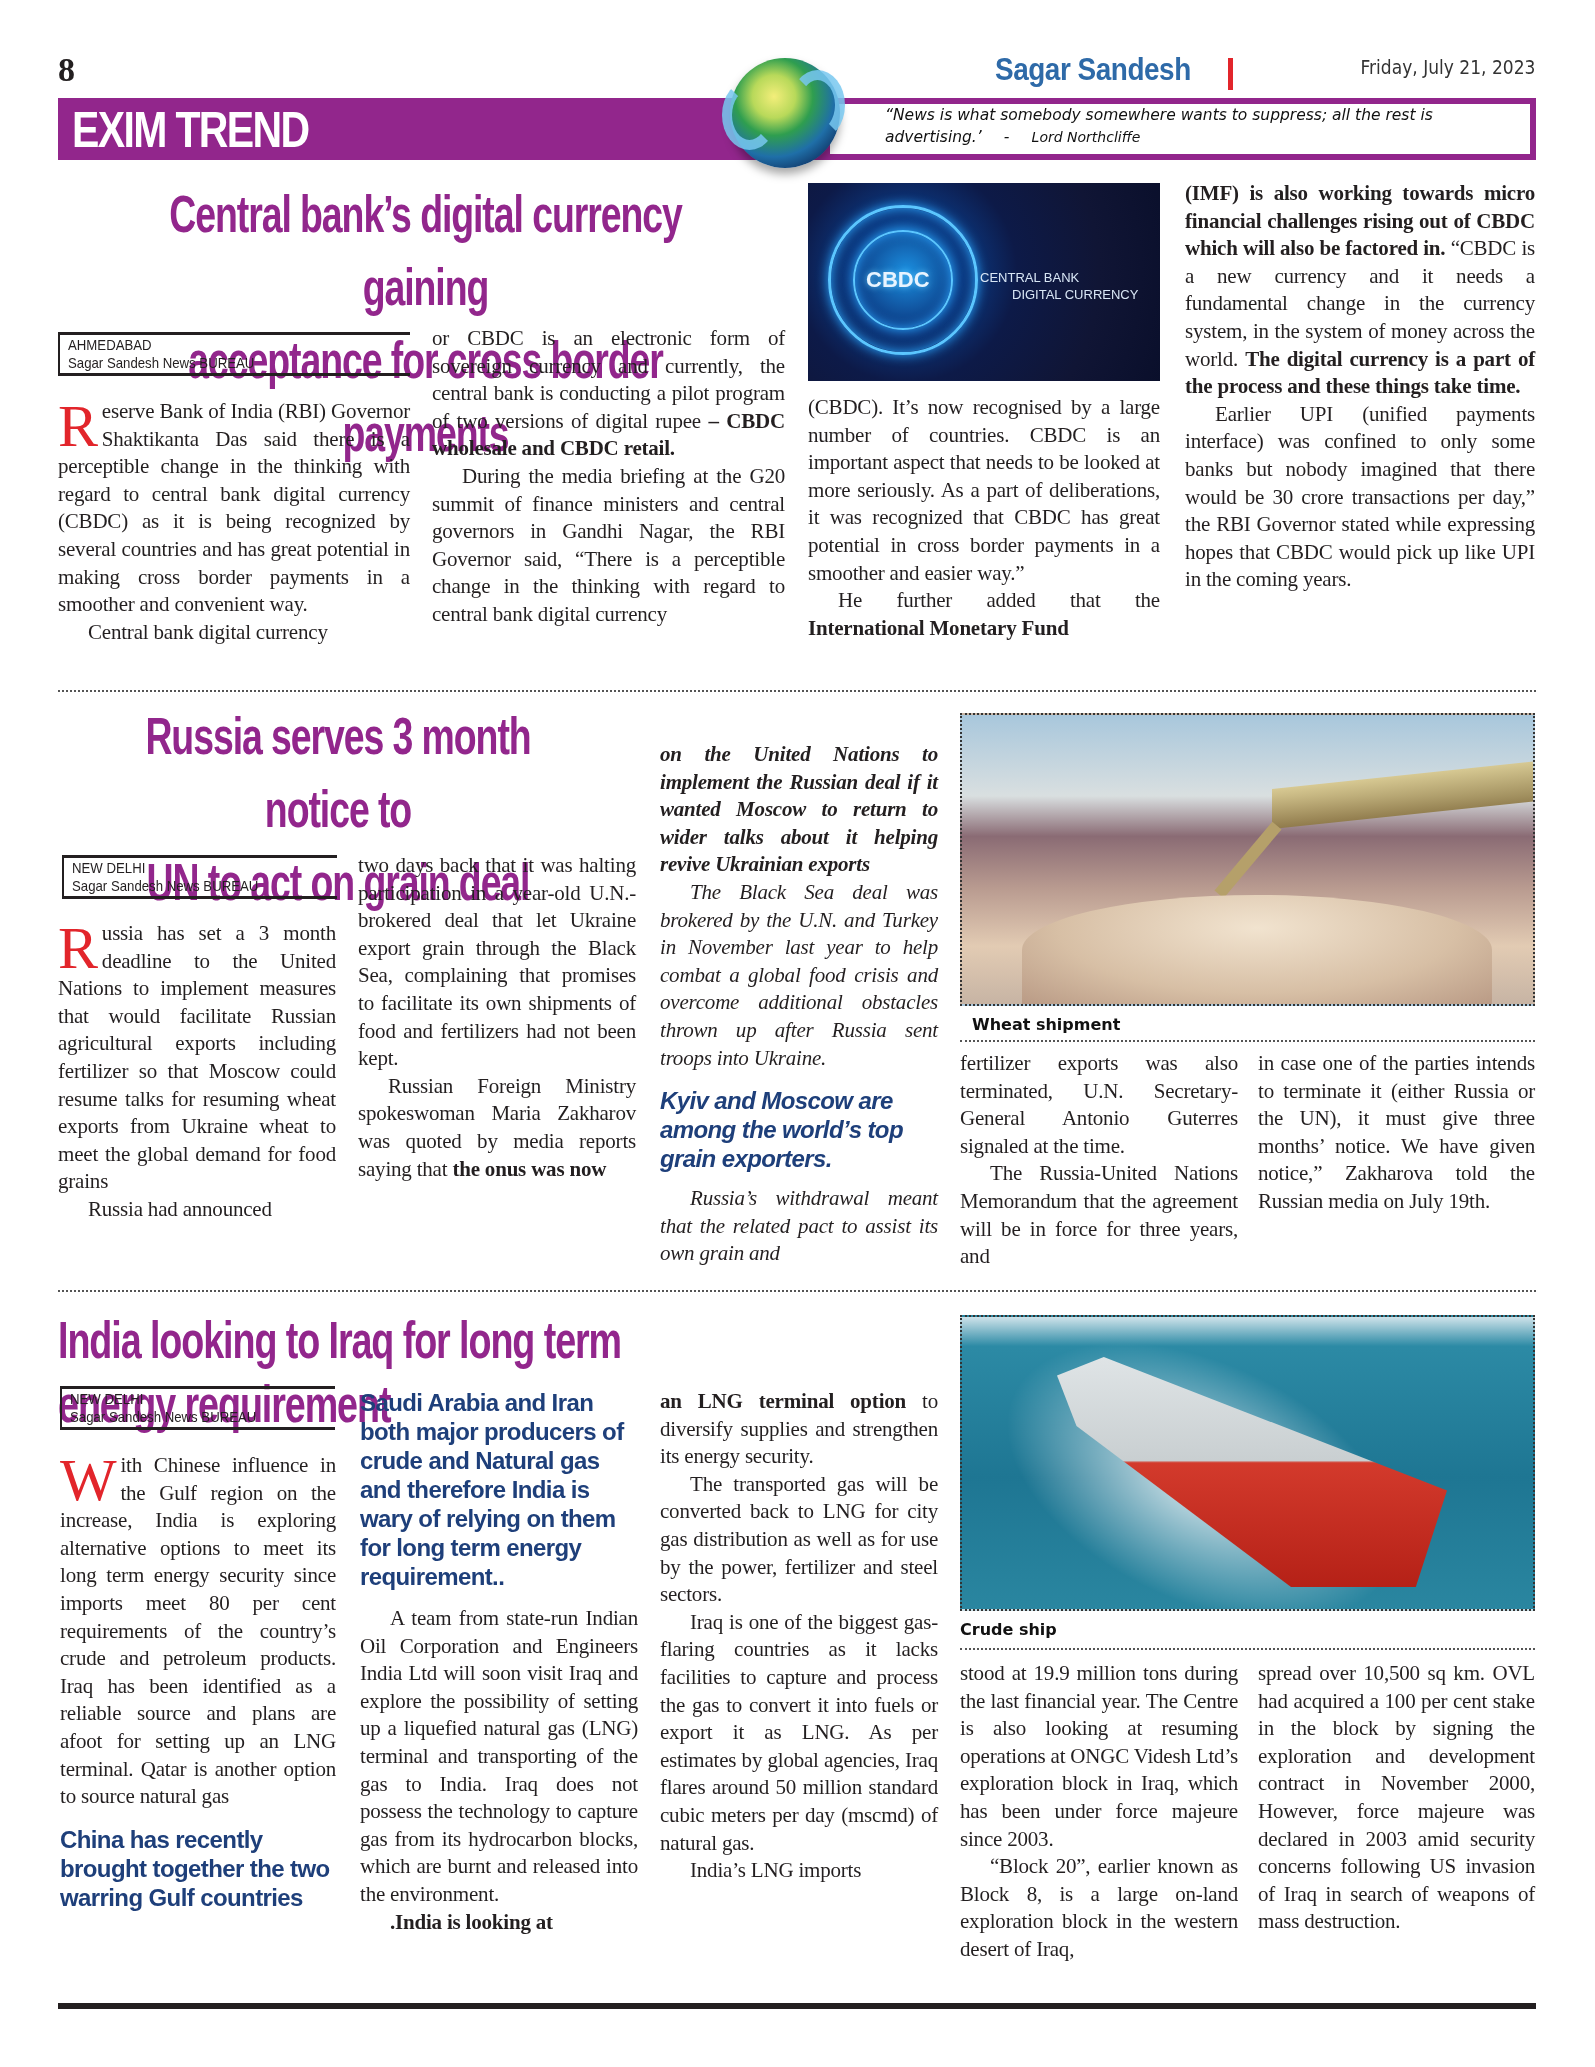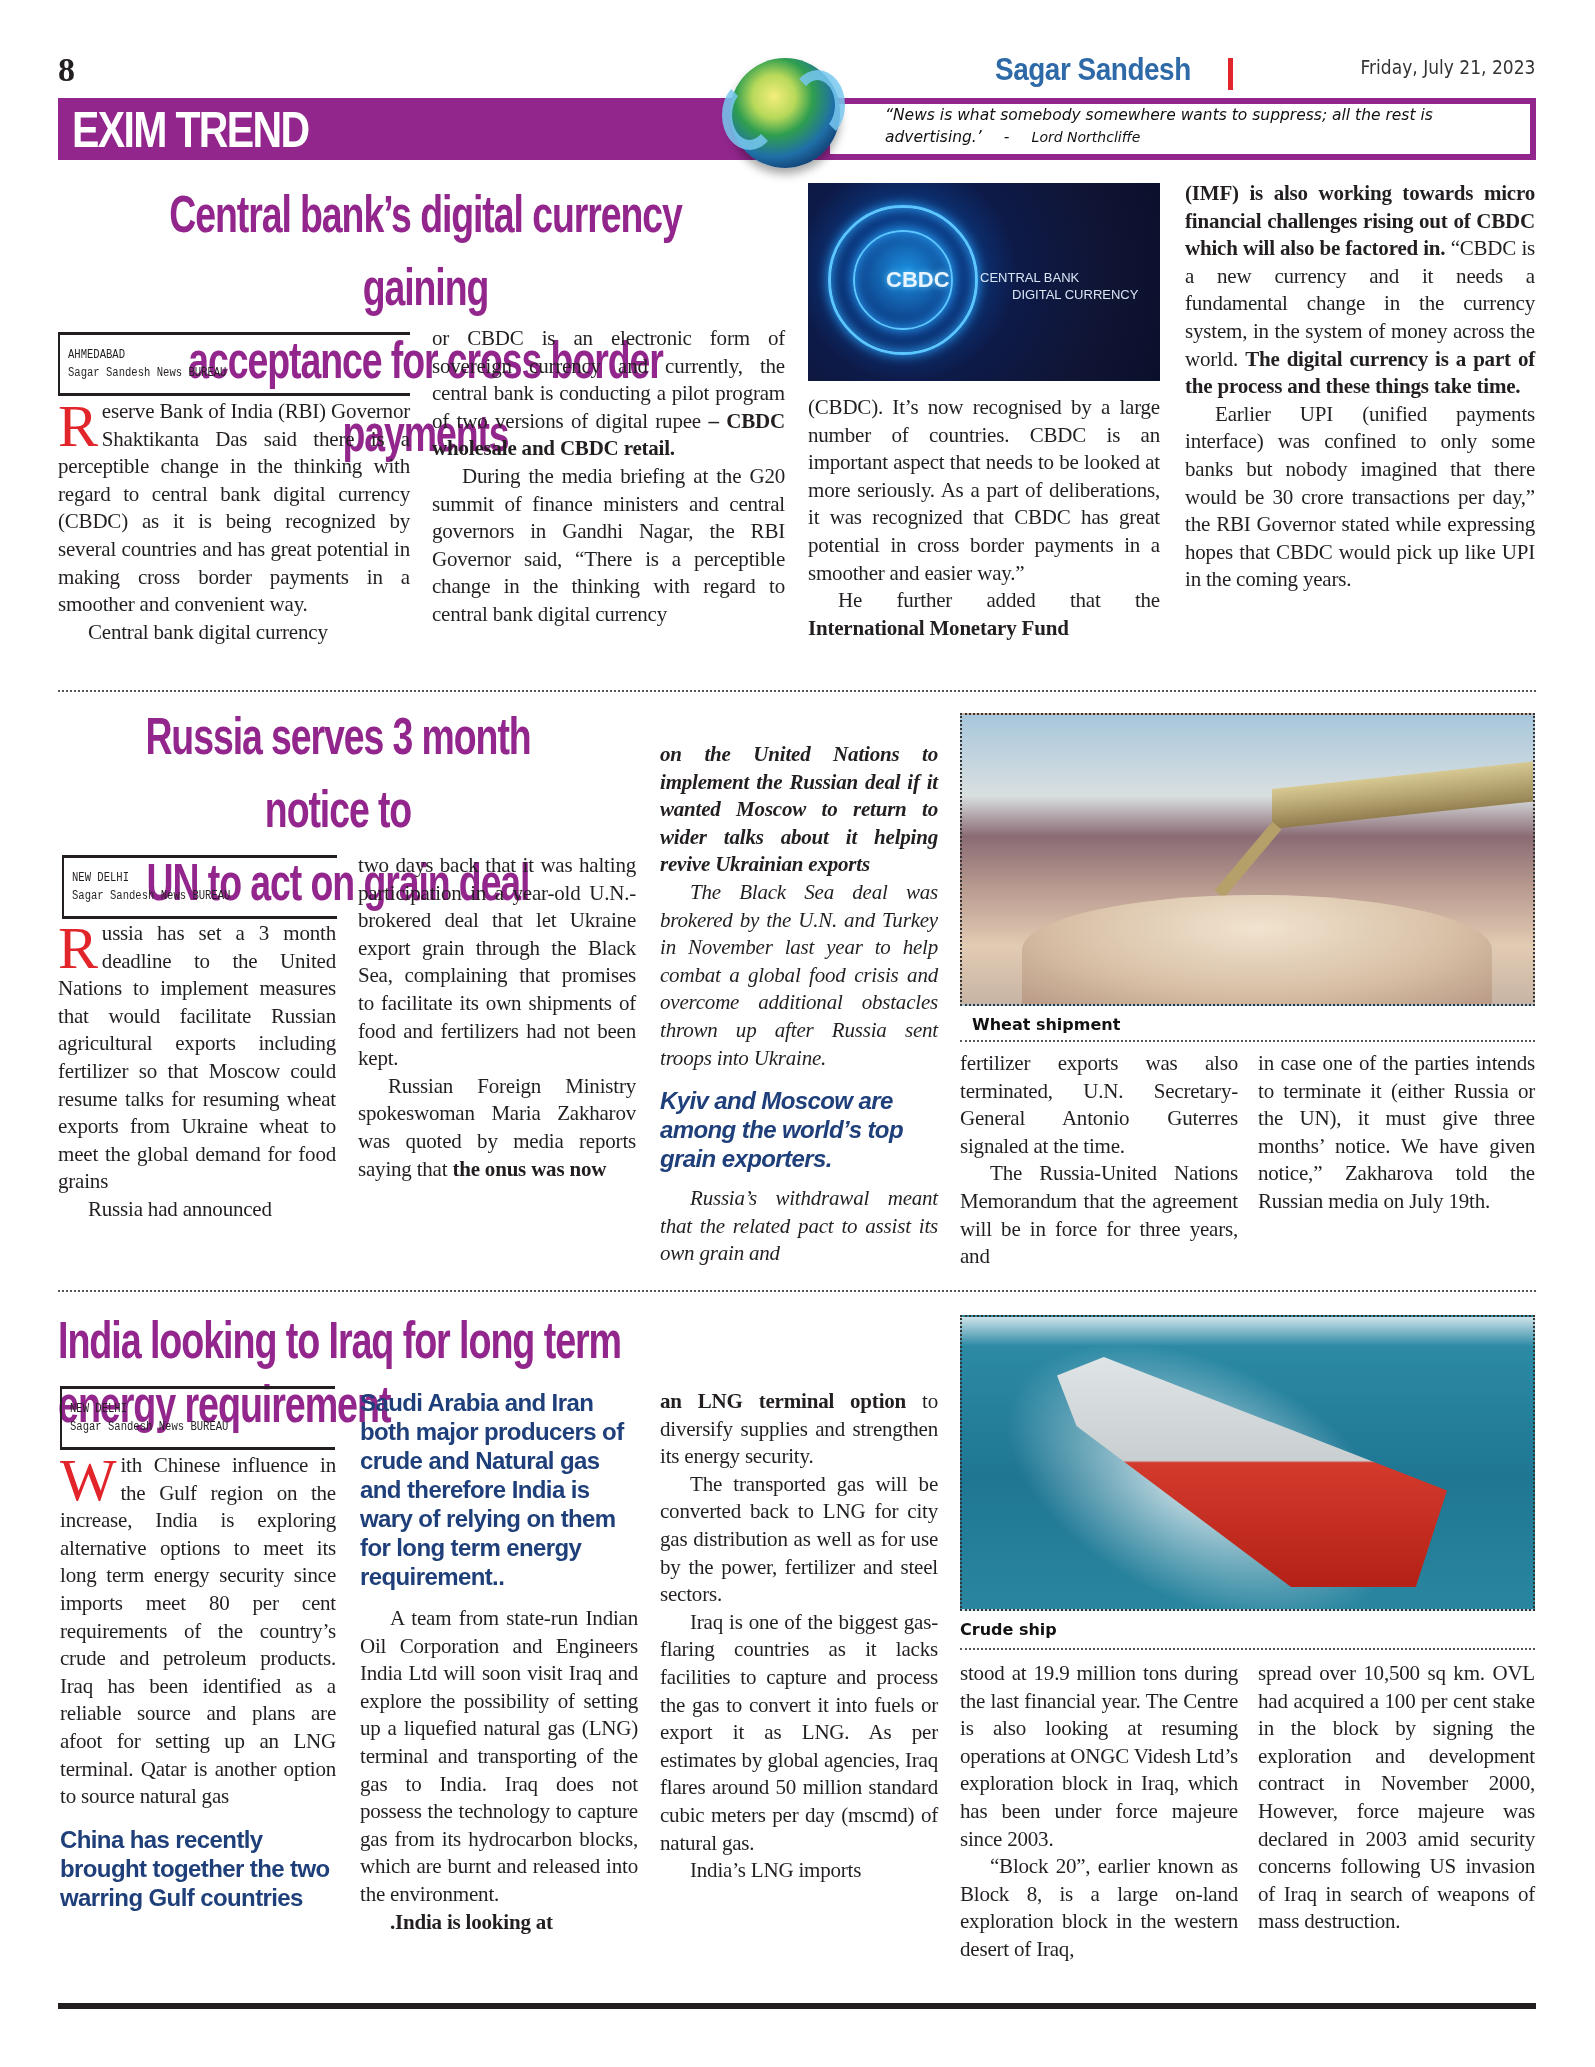--- a/index.html
+++ b/index.html
@@ -18,21 +18,21 @@
      background:radial-gradient(circle at 40% 35%,#f3ee7a 0%,#b8d95a 22%,#2f9e4f 40%,#1f6fa8 62%,#0d2b5a 85%);
      box-shadow:0 6px 10px rgba(0,0,0,0.35);}
   .globe-arrow1{left:722px;top:80px;width:55px;height:70px;border-radius:50%;border:10px solid rgba(120,200,240,0.85);border-right-color:transparent;border-top-color:transparent;}
   .globe-arrow2{left:790px;top:70px;width:55px;height:70px;border-radius:50%;border:10px solid rgba(120,200,240,0.85);border-left-color:transparent;border-bottom-color:transparent;}
 
   .headline{font-family:"Liberation Sans",sans-serif;font-weight:bold;color:#92268c;letter-spacing:-1.5px;text-align:center;transform-origin:center top;}
   .h1{left:58px;top:178px;width:735px;font-size:52px;line-height:73px;transform:scaleX(0.72);}
   .h2{left:58px;top:700px;width:560px;font-size:52px;line-height:73px;transform:scaleX(0.72);}
   .h3{left:58px;top:1308px;width:900px;font-size:52px;line-height:64px;text-align:left;transform:scaleX(0.725);transform-origin:left top;}
 
-  .dateline{border:2px solid #231f20;border-right:none;border-top-width:3px;border-bottom-width:3px;padding:11px 8px;font-family:Liberation Mono, monospace;font-size:12px;line-height:18px;}
+  .dateline{border:2px solid #231f20;border-right:none;border-top-width:3px;border-bottom-width:3px;padding:1px 8px;font-family:Liberation Sans, sans-serif;font-size:15px;line-height:18px;}
   .dateline span{display:block;transform:scaleX(0.88);transform-origin:left;}
   .col{font-size:21px;line-height:27.6px;text-align:justify;color:#231f20;letter-spacing:-0.2px;}
   .col p{text-indent:30px;}
   .col p.noind{text-indent:0;}
   .dropcap{float:left;color:#e2252b;font-size:60px;line-height:48px;margin:4px 4px 0 0;}
   .b{font-weight:bold;}
   .pull{font-family:"Liberation Sans",sans-serif;font-weight:bold;color:#1e3f7a;font-size:24px;line-height:29px;letter-spacing:-0.6px;text-align:left;}
   .sep{height:0;border-top:2px dotted #555;}
   .thick{height:6px;background:#231f20;}
   .caption{font-family:"DejaVu Sans",sans-serif;font-weight:bold;font-size:16px;color:#111;}
@@ -77,21 +77,21 @@
 </div>
 
 <div class="abs col" style="left:432px;top:325px;width:353px;">
   <p class="noind"><span>or CBDC is an electronic form of sovereign currency and currently, the central bank is conducting a pilot program of two versions of digital rupee </span><span class="b">– CBDC wholesale and CBDC retail.</span></p>
   <p>During the media briefing at the G20 summit of finance ministers and central governors in Gandhi Nagar, the RBI Governor said, “There is a perceptible change in the thinking with regard to central bank digital currency</p>
 </div>
 
 <div class="abs imgframe cbdc" style="left:808px;top:183px;width:352px;height:198px;border:none;">
   <div class="cbdc-ring" style="left:20px;top:22px;width:150px;height:150px;"></div>
   <div class="cbdc-ring" style="left:45px;top:47px;width:100px;height:100px;border-width:2px;"></div>
-  <div class="abs" style="left:58px;top:84px;color:#e8f4ff;font-family:'Liberation Sans',sans-serif;font-weight:bold;font-size:22px;text-shadow:0 0 6px #6cf;margin-left:20px;">CBDC</div>
+  <div class="abs" style="left:58px;top:84px;color:#e8f4ff;font-family:'Liberation Sans',sans-serif;font-weight:bold;font-size:22px;text-shadow:0 0 6px #6cf;">CBDC</div>
   <div class="abs" style="left:172px;top:86px;color:#d8e6f5;font-family:'Liberation Sans',sans-serif;font-size:13px;line-height:17px;">
     <div>CENTRAL BANK</div>
     <div style="padding-left:32px;">DIGITAL CURRENCY</div>
   </div>
 </div>
 
 <div class="abs col" style="left:808px;top:394px;width:352px;">
   <p class="noind">(CBDC). It’s now recognised by a large number of countries. CBDC is an important aspect that needs to be looked at more seriously. As a part of deliberations, it was recognized that CBDC has great potential in cross border payments in a smoother and easier way.”</p>
   <p><span>He further added that the </span><span class="b">International Monetary Fund</span></p>
 </div>

